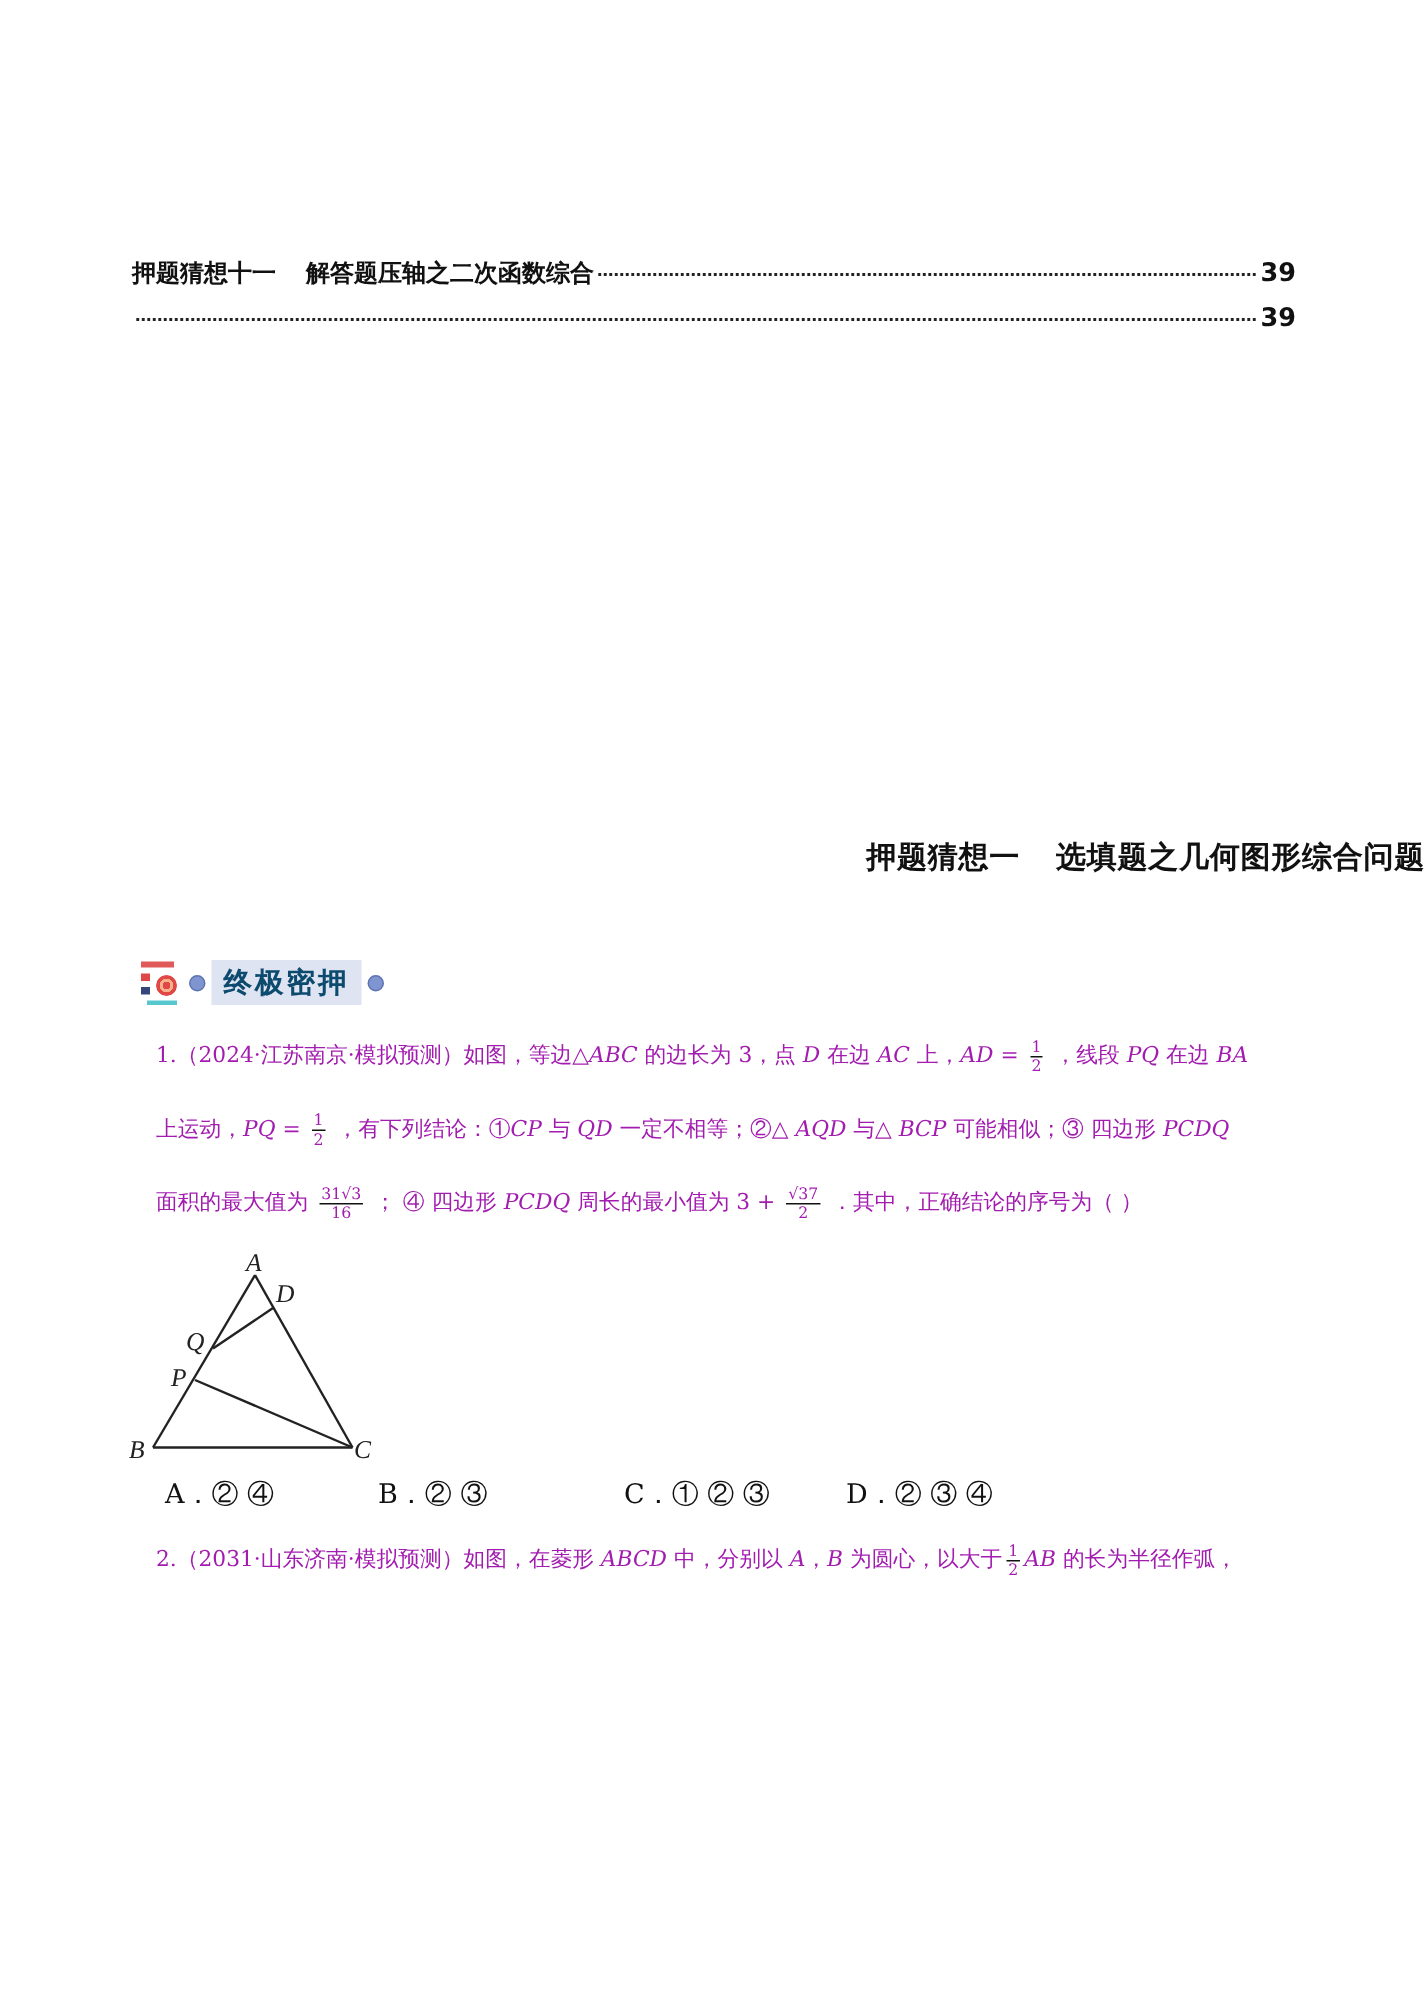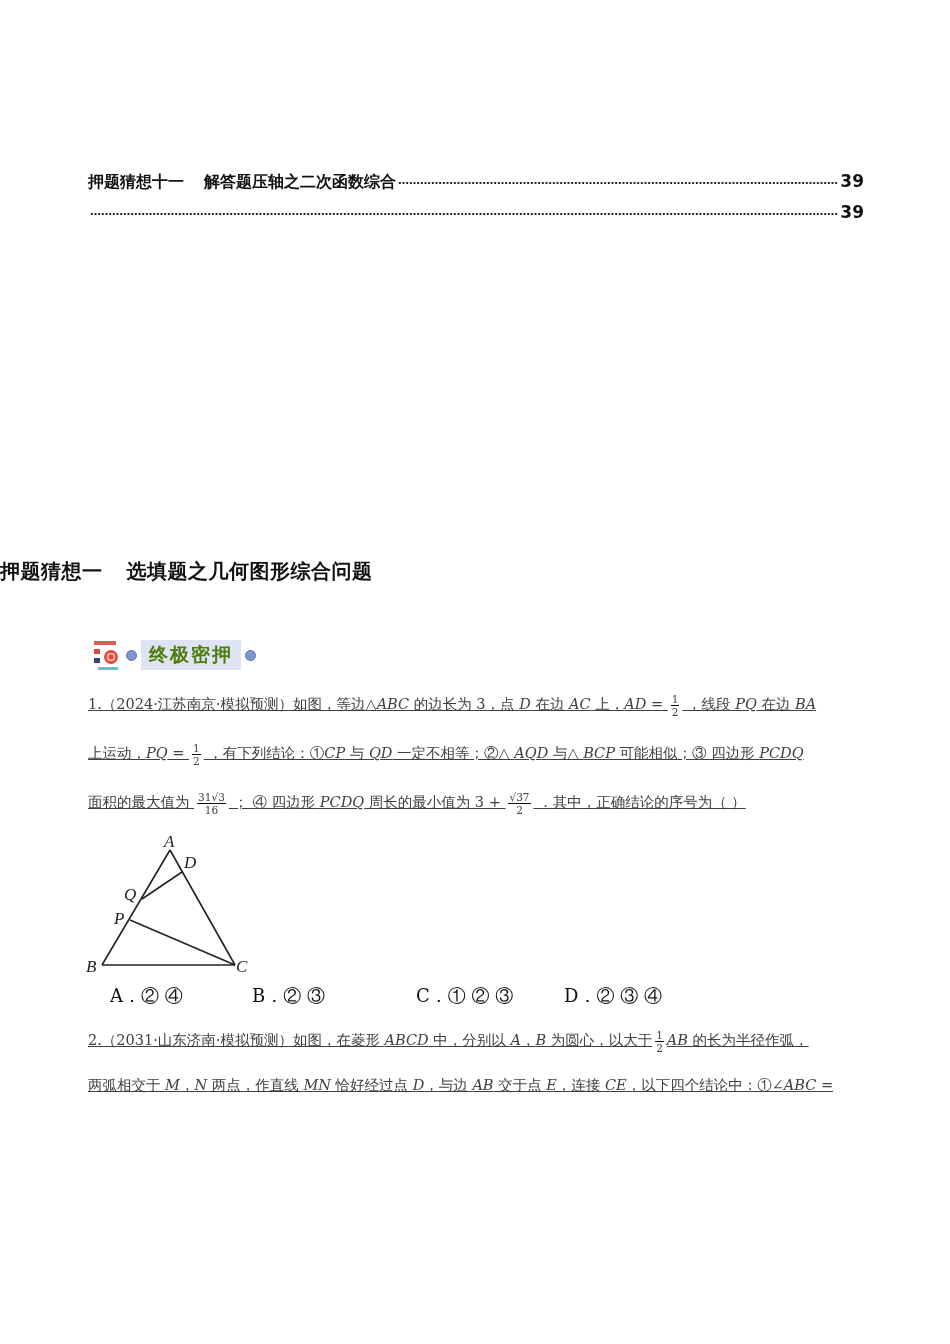--- a/index.html
+++ b/index.html
@@ -17,21 +17,21 @@
     .toc-line .lbl { white-space: nowrap; margin-top: 44px; }
     .toc-line .gap { display:inline-block; width: 20px; }
     .toc-line .dots {
       flex: 1; overflow: hidden; white-space: nowrap;
       font-weight: bold; font-size: 11px; letter-spacing: 0px; color:#222;
       margin: 0 2px; position: relative; top: -3px;
     }
     .toc-line .page { font-size: 17px; margin-top: 24px; }
 
     .section-title {
-      position: absolute; top: 558px; left: 0; width: 950px; text-align: left;
+      position: absolute; top: 558px; left: 0; width: 950px; text-align: right;
       font-family: "DejaVu Sans", "Liberation Sans", sans-serif;
       font-weight: bold; font-size: 20px; letter-spacing: 0.5px;
     }
     .section-title .gap { display:inline-block; width: 24px; }
 
     .badge {
       position: absolute; top: 637px; left: 92px; width: 170px; height: 36px;
       display: flex; align-items: center;
     }
     .badge .logo {
@@ -42,26 +42,26 @@
     .badge .logo .sq2 { position:absolute; left:2px; top:19px; width:6px; height:5px; background:#34467a; }
     .badge .logo .bar2 { position:absolute; left:6px; top:28px; width:20px; height:3px; background:#58c8d0; }
     .badge .logo .target {
       position:absolute; left:12px; top:11px; width:14px; height:14px; border-radius:50%;
       background: radial-gradient(circle, #e04848 0 25%, #f6b08a 26% 45%, #e04848 46% 70%, #f5c4a4 71%);
     }
     .badge .dot { width: 9px; height: 9px; border-radius: 50%; background:#7f95cf; border:1px solid #5d73b1; }
     .badge .label {
       margin: 0 4px; padding: 2px 8px; background:#dfe4f2;
       font-family: "DejaVu Serif", "Liberation Serif", serif;
-      font-weight: bold; font-size: 19px; color:#4d7c0f; letter-spacing: 2px;
+      font-weight: bold; font-size: 19px; color:#0c4a6e; letter-spacing: 2px;
     }
 
     .para {
-      position: absolute; left: 88px; width: 776px;
-      font-size: 14.5px; line-height: 49px; color:#404040;text-decoration:underline;
+      position: absolute; left: 104px; width: 776px;
+      font-size: 14.5px; line-height: 49px; color:#a21caf;
     }
     .para i, .m { font-style: italic; font-family: "DejaVu Serif", "Liberation Serif", serif; }
     .frac {
       display: inline-block; vertical-align: middle; text-align: center;
       font-size: 10.5px; line-height: 12px; margin: 0 3px; font-style: normal;
     }
     .frac .num { display:block; border-bottom: 1px solid #111; padding: 0 1px; }
     .frac .den { display:block; }
     .line { display: block; height: 49px; white-space: nowrap; }
 
@@ -136,14 +136,13 @@
 
 <div class="choices">
   <div class="choice" style="left:0px;"><span>A．</span><span>② ④</span></div>
   <div class="choice" style="left:142px;"><span>B．</span><span>② ③</span></div>
   <div class="choice" style="left:306px;"><span>C．</span><span>① ② ③</span></div>
   <div class="choice" style="left:454px;"><span>D．</span><span>② ③ ④</span></div>
 </div>
 
 <div class="para" style="top:1018px; line-height:45px;">
   <span class="line" style="height:45px;"><span>2.</span><span>（2031·山东济南·模拟预测）</span><span>如图，在菱形 </span><i>ABCD</i><span> 中，分别以 </span><i>A</i><span>，</span><i>B</i><span> 为圆心，以大于</span><span class="frac"><span class="num">1</span><span class="den">2</span></span><i>AB</i><span> 的长为半径作弧，</span></span>
-  <span class="line" style="height:45px;"><span>两弧相交于 </span><i>M</i><span>，</span><i>N</i><span> 两点，作直线 </span><i>MN</i><span> 恰好经过点 </span><i>D</i><span>，与边 </span><i>AB</i><span> 交于点 </span><i>E</i><span>，连接 </span><i>CE</i><span>，以下四个结论中：①∠</span><i>ABC</i><span> =</span></span>
 </div>
 
 </body></html>

